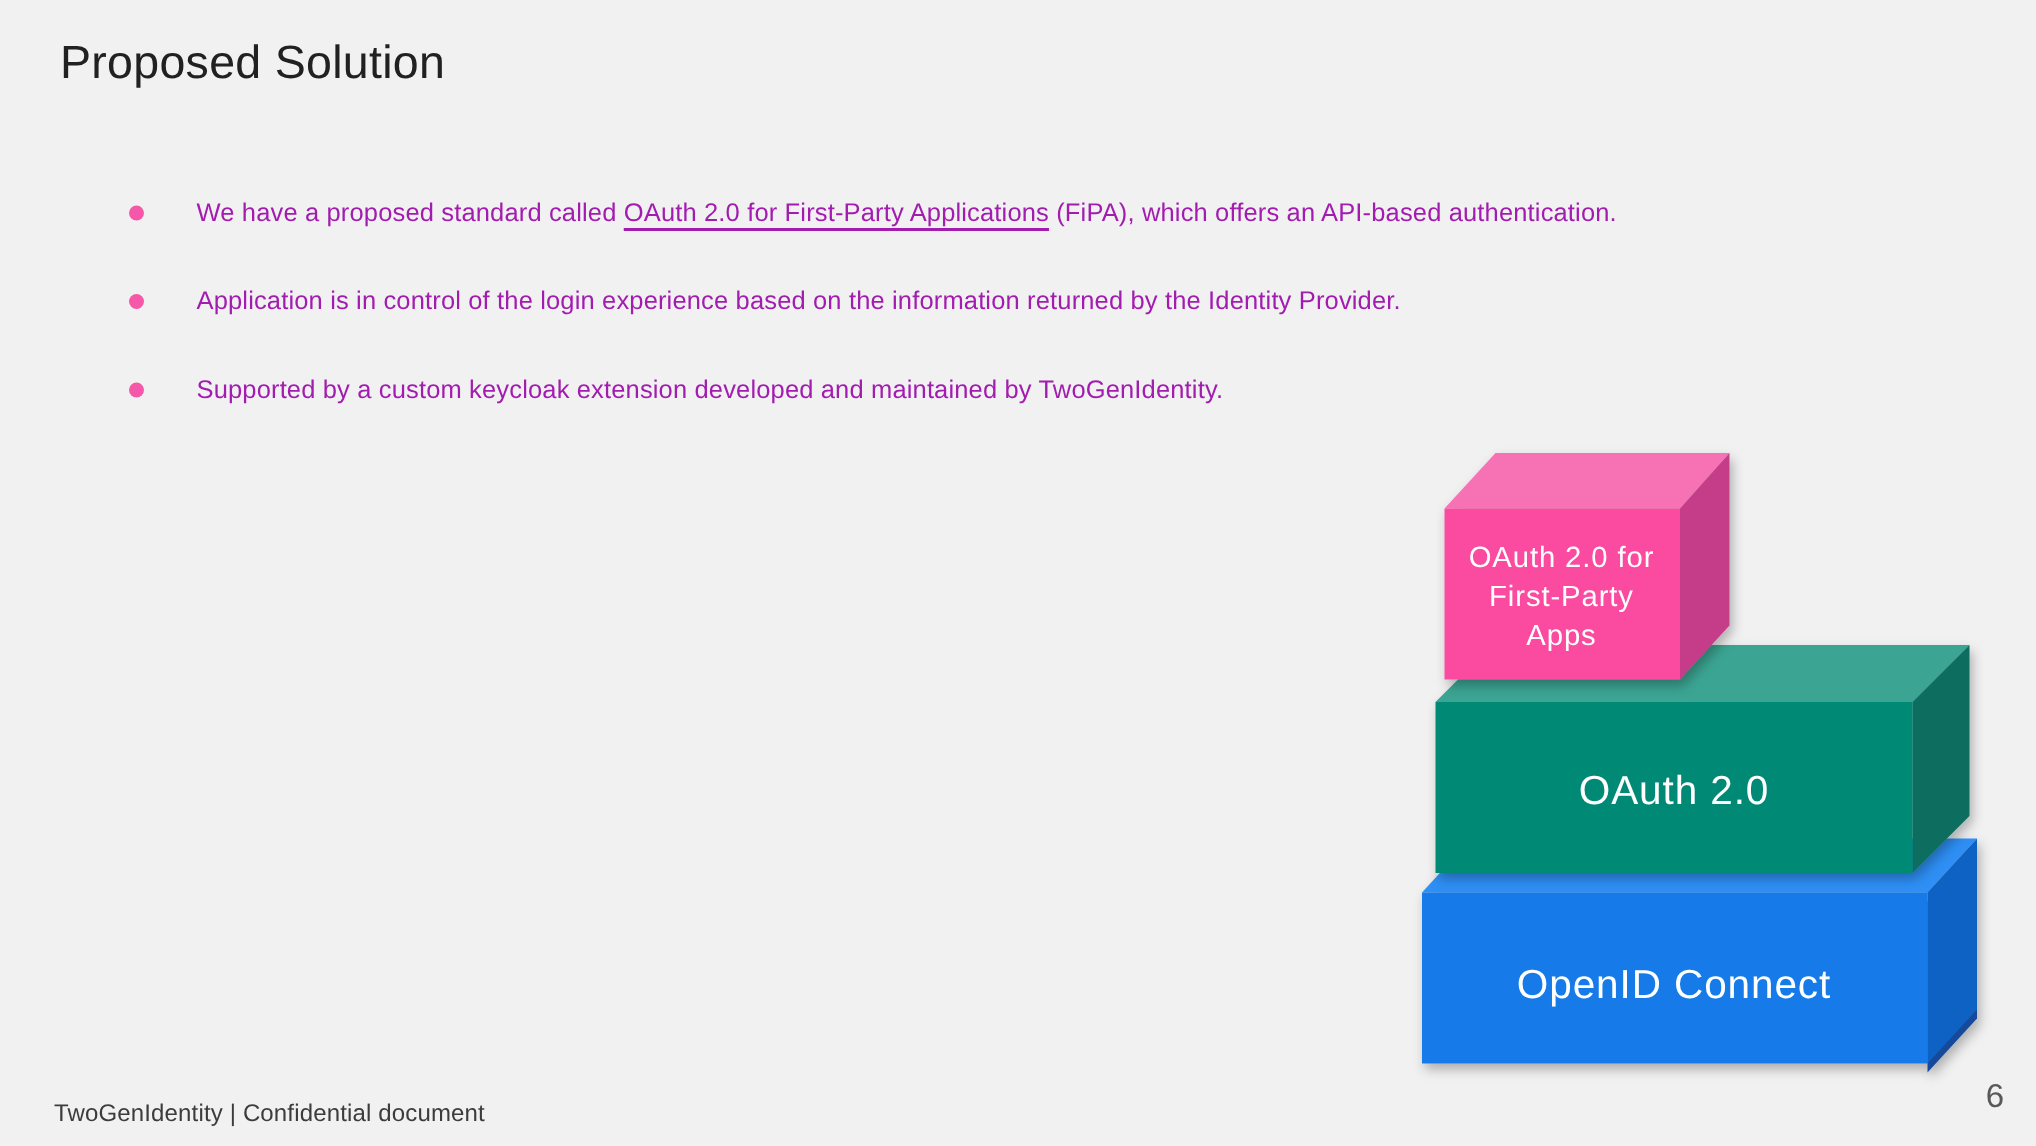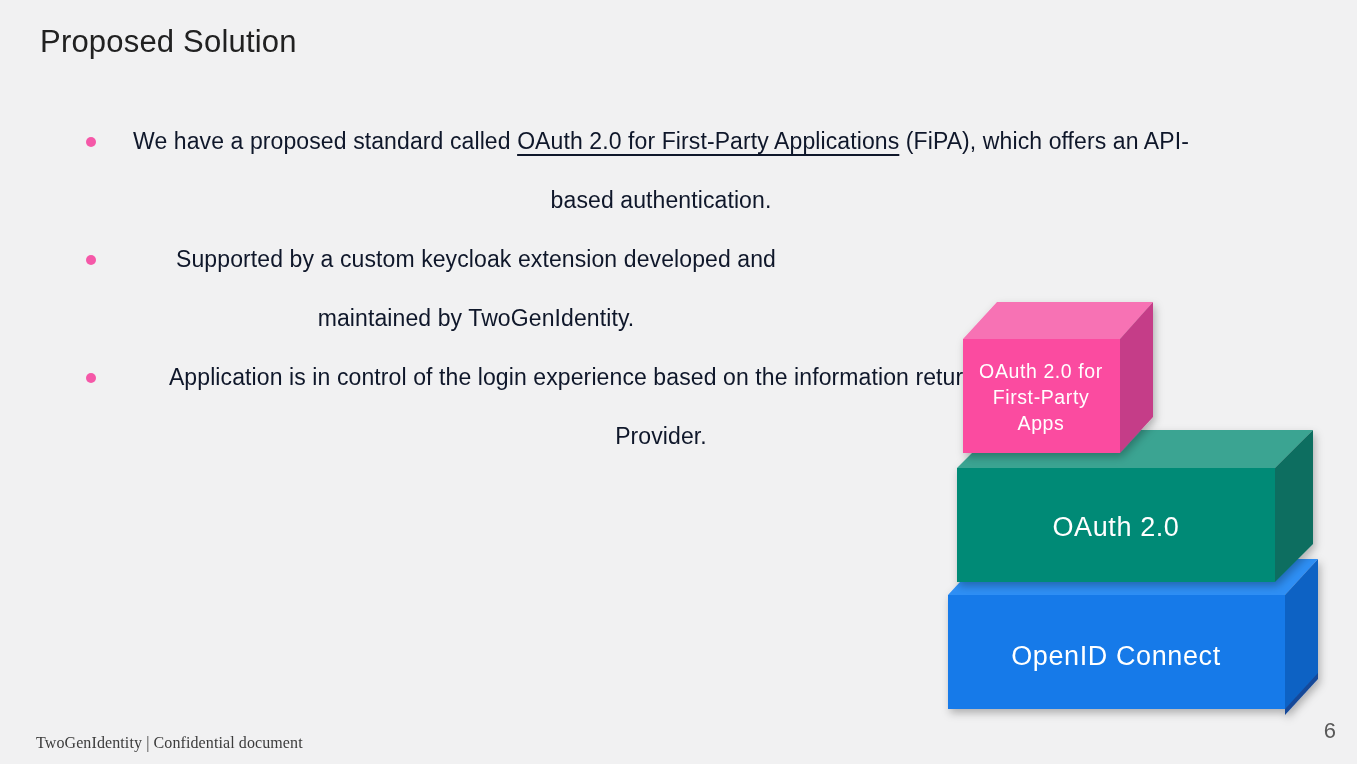--- a/index.html
+++ b/index.html
@@ -24,61 +24,61 @@
   
   .bullets {
     position:absolute; left:86px; top:112px; list-style:none; width:1110px;
   }
   .bullet { display:flex; align-items:flex-start; }
   .dot {
     width:10px; height:10px; border-radius:50%;
     margin-top:25px; margin-right:35px; flex:0 0 10px;
   }
   .btxt {
-    font-size:23px; line-height:59px; color:#0f172a; letter-spacing:0.1px;
+    font-size:17px; line-height:59px; color:#a21caf; letter-spacing:0.1px;
   }
   .ul-link {
     text-decoration:underline; text-underline-offset:5px; text-decoration-thickness:1.5px;
     color:inherit; cursor:pointer;
   }
 
   
   .stack-svg { position:absolute; left:940px; top:290px; overflow:visible; }
   .block-label { font-family:"Liberation Sans", sans-serif; letter-spacing:0.6px; }
 
   
   .footer {
     position:absolute; left:36px; bottom:12px;
-    font-size:16px; color:#3c3c3c; letter-spacing:0.1px;font-family:Liberation Serif, serif;
+    font-size:16px; color:#3c3c3c; letter-spacing:0.1px;
   }
   .page-number {
     position:absolute; right:21px; bottom:20px;
     font-size:22px; color:#595959; font-weight:300;
   }
 </style>
 </head>
 <body>
 
-<div class="slide" style="background: rgb(241, 241, 242); text-align: center;">
+<div class="slide" style="background: rgb(241, 241, 242);">
 
   <div class="title">Proposed Solution</div>
 
 
   <ul class="bullets" id="bullets">
       <li class="bullet">
         <span class="dot" style="background: rgb(245, 88, 168);"></span>
         <span class="btxt" style="max-width: 1060px;"><span>We have a proposed standard called </span><span class="ul-link">OAuth 2.0 for First-Party Applications</span><span> (FiPA), which offers an API-based authentication.</span></span>
       </li>
       <li class="bullet">
         <span class="dot" style="background: rgb(245, 88, 168);"></span>
-        <span class="btxt" style="max-width: 690px;"><span>Supported by a custom keycloak extension developed and maintained by TwoGenIdentity.</span></span>
+        <span class="btxt" style="max-width: 1060px;"><span>Application is in control of the login experience based on the information returned by the Identity Provider.</span></span>
       </li>
       <li class="bullet">
         <span class="dot" style="background: rgb(245, 88, 168);"></span>
-        <span class="btxt" style="max-width: 1060px;"><span>Application is in control of the login experience based on the information returned by the Identity Provider.</span></span>
+        <span class="btxt" style="max-width: 690px;"><span>Supported by a custom keycloak extension developed and maintained by TwoGenIdentity.</span></span>
       </li>
     </ul>
 
   <svg class="stack-svg" width="385" height="430" viewBox="940 290 385 430">
     <defs>
       <filter id="blockShadow" x="-20%" y="-20%" width="140%" height="140%">
         <feDropShadow dx="2" dy="4" stdDeviation="4" flood-color="#000000" flood-opacity="0.28"></feDropShadow>
       </filter>
     </defs>
 

